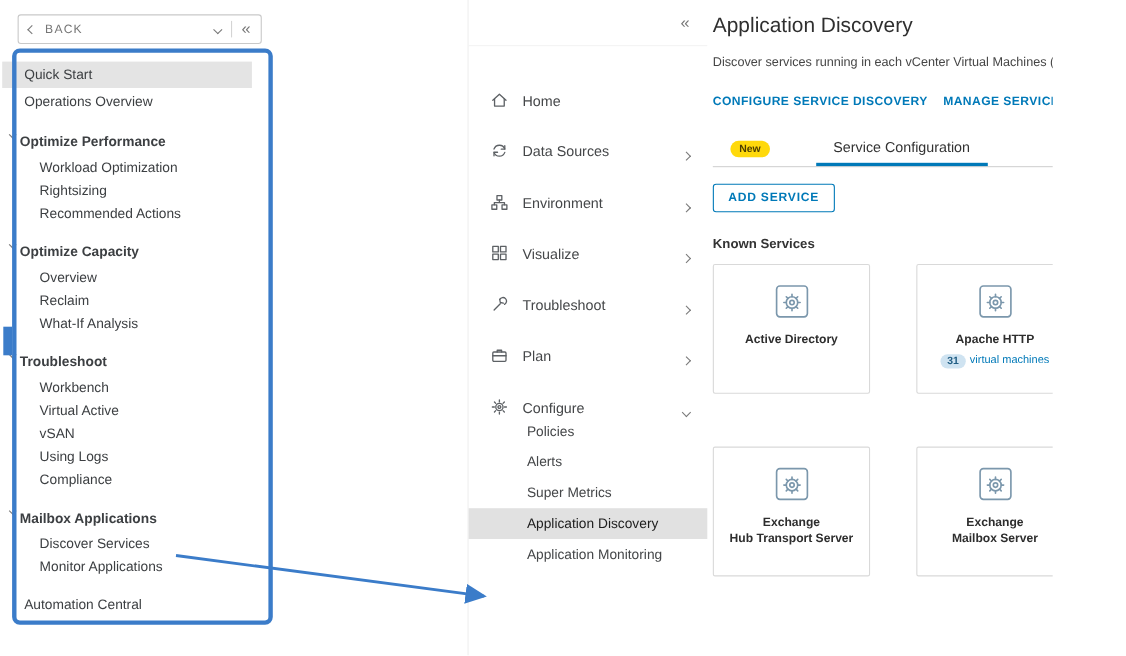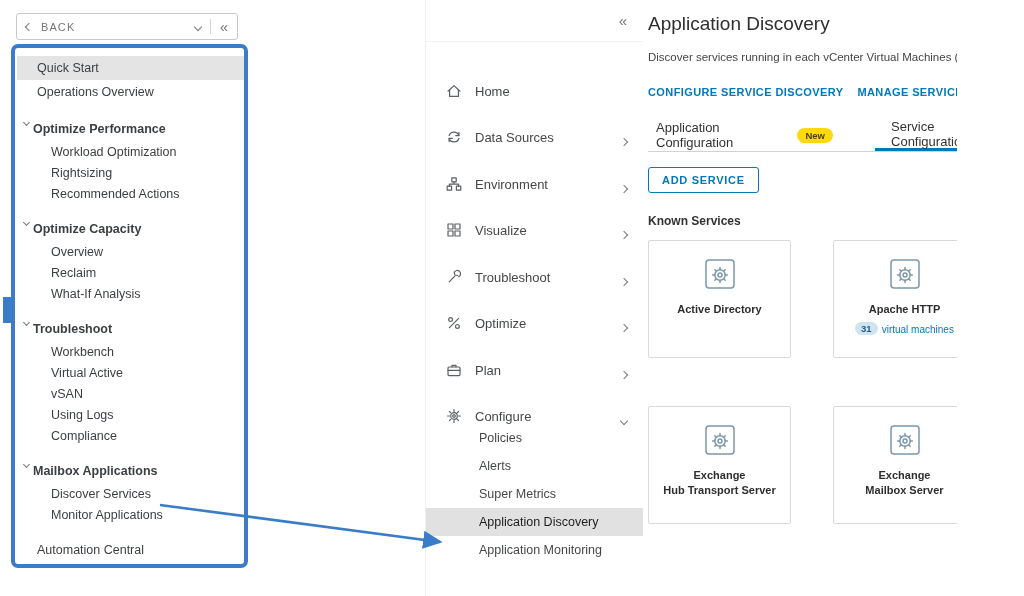--- a/index.html
+++ b/index.html
@@ -20,21 +20,21 @@
   .back-control { position:absolute; left:16px; top:13px; width:222px; height:27px;
     border:1px solid #c9c9c9; border-radius:3px; display:flex; align-items:center;
     padding:0 9px; color:#767676; background:#fff; cursor:pointer; }
   .back-label { font-size:11px; letter-spacing:1.1px; margin-left:9px; flex:1; color:#767676; }
   .vdiv { width:1px; height:15px; background:#d4d4d4; margin:0 9px; }
 
   .blue-box { position:absolute; left:11px; top:44px; width:237px; height:524px;
     border:4px solid #3b7cc9; border-radius:7px; pointer-events:none; z-index:5; }
   .blue-tick { position:absolute; left:3px; top:297px; width:8px; height:26px; background:#3b7cc9; z-index:5; }
 
-  .left-list { position:absolute; left:17px; top:50px; width:227px;
+  .left-list { position:absolute; left:2px; top:50px; width:227px;
     color:#3c3f42; font-size:12.5px; padding-top:6px; }
   .ln-item { padding:5px 8px 5px 20px; cursor:pointer; }
   .ln-item.selected { background:#e4e4e4; }
   .ln-item.standalone { margin-top:13px; }
   .ln-section { display:flex; align-items:flex-start; gap:4px; font-weight:bold;
     padding:5px 8px 5px 7px; margin-top:13px; cursor:pointer; }
   .ln-section .chev { margin-top:-2px; }
   .ln-sub { padding:3.5px 8px 3.5px 34px; cursor:pointer; }
 
   
@@ -69,21 +69,21 @@
     background:#fff; color:#0079b8; font-size:11px; font-weight:bold; letter-spacing:.7px;
     padding:6px 13px; cursor:pointer; font-family:inherit; }
   .known { position:absolute; top:214px; left:0; font-size:12px; font-weight:bold; color:#333; }
   .cards { position:absolute; top:240px; left:0; display:grid;
     grid-template-columns:143px 143px; column-gap:42px; row-gap:48px; }
   .card { height:118px; border:1px solid #d9d9d9; border-radius:2px; background:#fff;
     display:flex; flex-direction:column; align-items:center; padding-top:16px; cursor:pointer; }
   .card .svc-icon { width:34px; height:34px; }
   .card .name { margin-top:11px; font-size:11px; font-weight:bold; color:#2e2e2e;
     text-align:center; line-height:1.35; }
-  .vm-row { margin-top:5px; display:flex; align-items:flex-end; gap:4px; }
+  .vm-row { margin-top:5px; display:flex; align-items:flex-start; gap:4px; }
   .vm-chip { background:#cfe3f1; color:#215e84; font-size:9.5px; font-weight:bold;
     padding:1px 6px; border-radius:8px; }
   .vm-label { color:#0079b8; font-size:10px; }
 
   .arrow-overlay { position:absolute; left:0; top:0; pointer-events:none; z-index:10; }
 
   .icon-stroke { stroke:#5d6165; fill:none; stroke-width:1.2; stroke-linecap:round; stroke-linejoin:round; }
   .svc-stroke { stroke:#7b97ac; fill:none; stroke-width:1.5; stroke-linecap:round; stroke-linejoin:round; }
 </style>
 </head>
@@ -234,31 +234,20 @@
           <svg width="16" height="16" viewBox="0 0 16 16" class="icon-stroke">
               <path d="M3.2 12.8 L8.8 7.2"></path>
               <path d="M8.3 3.2 a3.3 3.3 0 1 1 4.4 4.5"></path>
               <path d="M8.3 3.2 l.5 2.8 2.8 .5"></path>
             </svg>
         </span>
         <span class="lbl">Troubleshoot</span>
         <span class="chev right"></span>
       </div>
 
-      <div class="mid-item">
-        <span class="ic">
-          <svg width="16" height="16" viewBox="0 0 16 16" class="icon-stroke">
-              <path d="M3.4 12.6 L12.6 3.4"></path>
-              <circle cx="4.6" cy="4.6" r="1.9"></circle>
-              <circle cx="11.4" cy="11.4" r="1.9"></circle>
-            </svg>
-        </span>
-        <span class="lbl">Optimize</span>
-        <span class="chev right"></span>
-      </div>
 
       <div class="mid-item">
         <span class="ic">
           <svg width="16" height="16" viewBox="0 0 16 16" class="icon-stroke">
               <rect x="2" y="5" width="12" height="8.6" rx="1"></rect>
               <path d="M6 5 V3.4 h4 V5"></path>
               <path d="M2 8.4 h12"></path>
             </svg>
         </span>
         <span class="lbl">Plan</span>
@@ -299,21 +288,20 @@
     <div class="page-title">Application Discovery</div>
     <div class="desc">Discover services running in each vCenter Virtual Machines (VMs) and get insig</div>
 
     <div class="links">
       <span class="action-link">CONFIGURE SERVICE DISCOVERY</span>
       <span class="action-link">MANAGE SERVICES</span>
     </div>
 
     <div class="tabs">
       <div class="tab">
-        <span>Application Configuration</span>
         <span class="badge-new">New</span>
       </div>
       <div class="tab active">
         <span>Service Configuration</span>
       </div>
     </div>
 
     <button class="add-btn">ADD SERVICE</button>
 
     <div class="known">Known Services</div>

